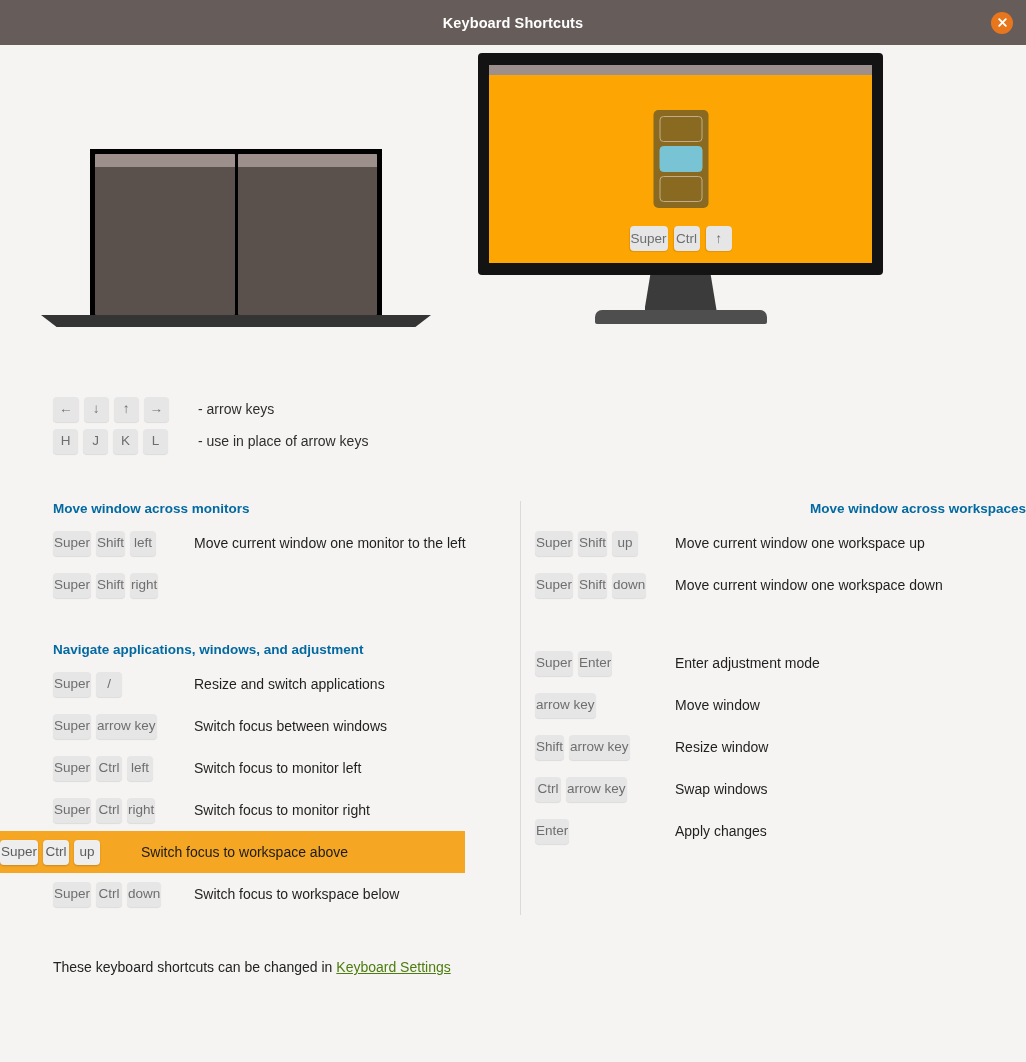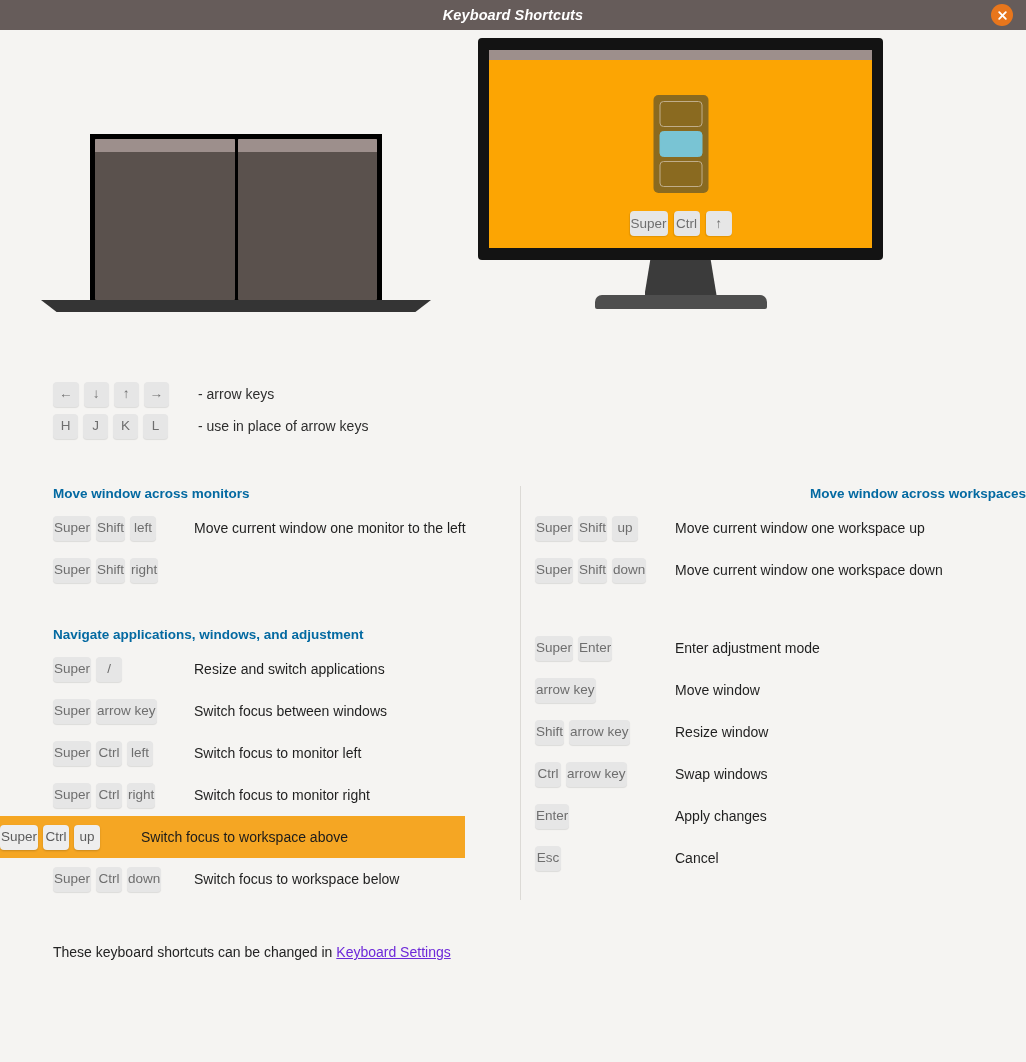--- a/index.html
+++ b/index.html
@@ -8,26 +8,25 @@
     margin: 0; padding: 0;
     width: 1026px; height: 1062px;
     background: #f5f4f2;
     font-family: "Liberation Sans", sans-serif;
     overflow: hidden;
   }
 
   
   .titlebar {
     position: relative;
-    height: 30px;
+    height: 45px;
     background: #665c5a;
     display: flex;
     align-items: center;
     justify-content: center;
-    font-style: italic;
   }
   .titlebar-title {
     color: #ffffff;
     font-size: 14.5px;
     font-weight: bold;
     letter-spacing: 0.1px;
   }
   .close-btn {
     position: absolute;
     right: 13px;
@@ -256,21 +255,21 @@
   .shortcut-row.highlight .shortcut-desc { color: #1b1b1b; }
 
   
   .footer {
     margin-top: 44px;
     padding-left: 53px;
     font-size: 14px;
     color: #232323;
   }
   .footer-link {
-    color: #6d28d9;
+    color: #4d7c0f;
     text-decoration: underline;
     cursor: pointer;
   }
 </style>
 </head>
 <body>
 
 <div class="titlebar">
   <span class="titlebar-title">Keyboard Shortcuts</span>
   <button class="close-btn">
@@ -456,25 +455,19 @@
             <span class="keycap">arrow key</span>
           </div>
           <div class="shortcut-desc">Swap windows</div>
         </div>
         <div class="shortcut-row">
           <div class="keys">
             <span class="keycap">Enter</span>
           </div>
           <div class="shortcut-desc">Apply changes</div>
         </div>
-        <div class="shortcut-row">
-          <div class="keys">
-            <span class="keycap">Esc</span>
-          </div>
-          <div class="shortcut-desc">Cancel</div>
-        </div>
       </div>
     </div>
 </div>
 
 <div class="footer">
   <span>These keyboard shortcuts can be changed in </span><span class="footer-link">Keyboard Settings</span>
 </div>
 
 </body></html>

